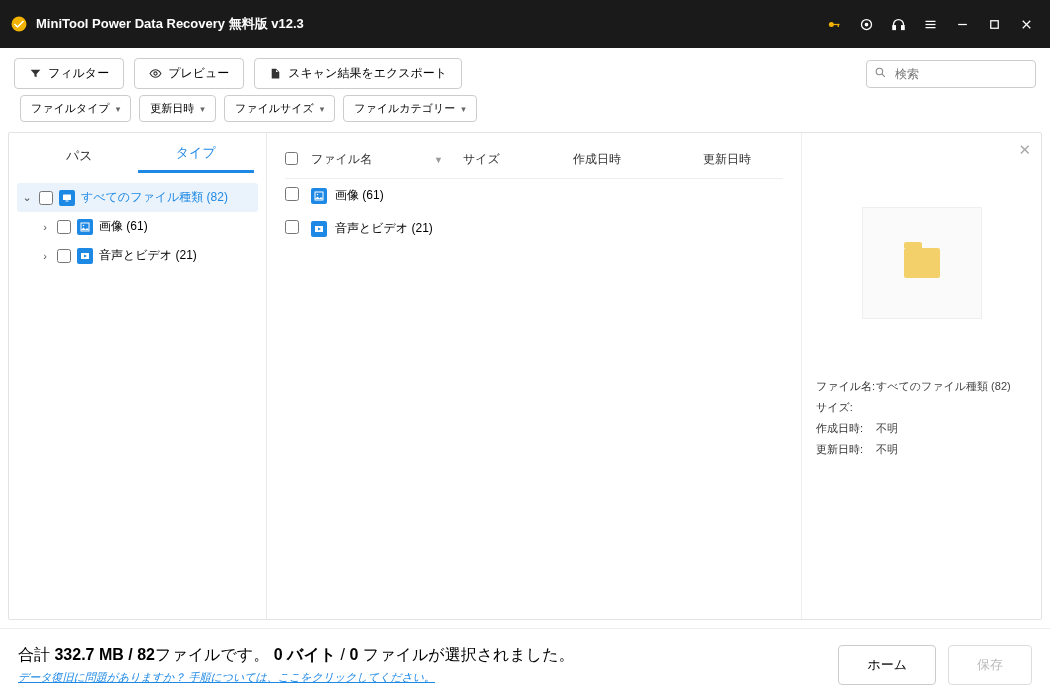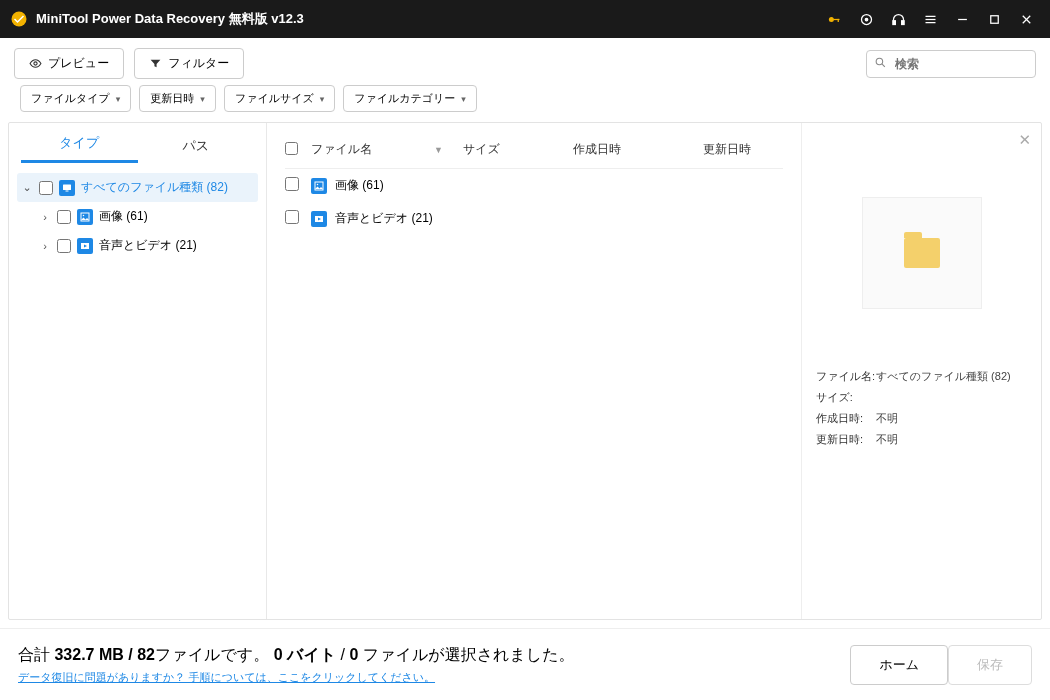--- a/index.html
+++ b/index.html
@@ -1,26 +1,26 @@
 <!DOCTYPE html>
 <html><head>
 <meta charset="utf-8">
 <style>
 * { margin:0; padding:0; box-sizing:border-box; font-family:"Segoe UI","Meiryo",sans-serif; }
 body { background:#fff; width:1050px; height:700px; overflow:hidden; display:flex; flex-direction:column; }
-.titlebar { height:38px; background:#1a1a1a; color:#fff; display:flex; align-items:center; padding:0 8px 0 10px; }
+.titlebar { height:48px; background:#1a1a1a; color:#fff; display:flex; align-items:center; padding:0 8px 0 10px; }
 .titlebar .logo-icon { width:18px; height:18px; margin-right:8px; }
 .titlebar .app-title { font-size:13px; font-weight:600; flex:1; }
 .titlebar .tbtn { width:32px; height:32px; display:flex; align-items:center; justify-content:center; cursor:pointer; }
 .titlebar .tbtn svg { width:15px; height:15px; }
 .toolbar { padding:10px 14px 6px; display:flex; align-items:center; gap:10px; }
 .btn { border:1px solid #ccc; border-radius:4px; padding:6px 14px; background:#fff; font-size:12px; cursor:pointer; display:inline-flex; align-items:center; gap:6px; }
 .btn svg { width:13px; height:13px; }
 .search-wrap { margin-left:auto; position:relative; }
-.search-wrap input { width:170px; border:1px solid #ccc; border-radius:4px; padding:6px 8px 6px 28px; font-size:12px;font-weight:bold; }
+.search-wrap input { width:170px; border:1px solid #ccc; border-radius:4px; padding:6px 8px 6px 28px; font-size:12px; }
 .search-wrap .sicon { position:absolute; left:8px; top:50%; transform:translateY(-50%); }
 .filter-row { padding:0 20px 10px; display:flex; gap:8px; }
 .chip { border:1px solid #ccc; border-radius:4px; padding:5px 10px; font-size:11px; cursor:pointer; display:inline-flex; align-items:center; gap:6px; }
 .chip .caret { font-size:9px; color:#666; }
 .main { flex:1; display:flex; border:1px solid #e3e3e3; margin:0 8px 8px; border-radius:2px; min-height:0; }
 .sidebar { width:258px; border-right:1px solid #e8e8e8; display:flex; flex-direction:column; }
 .tabs { display:flex; padding:0 12px; height:40px; align-items:flex-end; }
 .tab { flex:1; text-align:center; font-size:13px; padding:10px 0 8px; cursor:pointer; color:#333; }
 .tab.active { color:#1e88e5; border-bottom:3px solid #1e88e5; font-weight:500; }
 .tree { padding:10px 8px; font-size:12px; }
@@ -50,23 +50,23 @@
 .preview-panel { width:240px; border-left:1px solid #eee; padding:16px 14px; position:relative; }
 .preview-close { position:absolute; top:8px; right:10px; color:#aaa; font-size:15px; cursor:pointer; }
 .preview-img { width:120px; height:112px; margin:58px auto 60px; border:1px solid #eee; background:#fafafa; display:flex; align-items:center; justify-content:center; }
 .folder-icon { width:36px; height:30px; background:#f4d06b; border-radius:2px; position:relative; }
 .folder-icon::before { content:""; position:absolute; top:-6px; left:0; width:18px; height:6px; background:#f4d06b; border-radius:2px 2px 0 0; }
 .meta-row { display:flex; font-size:11px; margin:6px 0; }
 .meta-row .mk { width:60px; color:#333; }
 .meta-row .mv { color:#444; }
 .footer { height:72px; border-top:1px solid #eee; display:flex; align-items:center; padding:0 18px; gap:14px; }
 .footer-text { font-size:16px; }
-.footer-link { font-size:11px; color:#1e88e5; text-decoration:underline; cursor:pointer; margin-top:4px; }
+.footer-link { font-size:11px; color:#1e88e5; text-decoration:underline; cursor:pointer; margin-top:4px;font-style:italic; }
 .footer .btn { padding:10px 28px; font-size:13px; }
-.footer .btn.disabled { color:#bbb; border-color:#ddd; cursor:default; }
+.footer .btn.disabled { color:#bbb; border-color:#ddd; cursor:default;margin-left:12px; }
 </style>
 </head>
 <body>
 
 <div class="titlebar">
   <span class="logo-icon">
     <svg viewBox="0 0 24 24">
         <circle cx="12" cy="12" r="10" fill="#f2b200"></circle>
         <path d="M6 12l4 4 8-8" stroke="#fff" stroke-width="2" fill="none"></path>
       </svg>
@@ -112,31 +112,37 @@
   <span class="tbtn">
       <svg viewBox="0 0 24 24" stroke="#fff" stroke-width="2">
         <line x1="6" y1="6" x2="18" y2="18"></line>
         <line x1="18" y1="6" x2="6" y2="18"></line>
       </svg>
     </span>
 </div>
 
 <div class="toolbar">
   <button class="btn">
+    <svg viewBox="0 0 24 24" fill="#333">
+        <path d="M3 5h18l-7 8v6l-4-2v-4z"></path>
+      </svg>
+    <span>フィルター</span>
+  </button>
+  <button class="btn">
     <svg viewBox="0 0 24 24" fill="none" stroke="#333" stroke-width="2">
         <path d="M2 12s4-7 10-7 10 7 10 7-4 7-10 7S2 12 2 12z"></path>
         <circle cx="12" cy="12" r="3"></circle>
       </svg>
     <span>プレビュー</span>
   </button>
   <button class="btn">
     <svg viewBox="0 0 24 24" fill="#333">
-        <path d="M3 5h18l-7 8v6l-4-2v-4z"></path>
-      </svg>
-    <span>フィルター</span>
+        <path d="M13 3H5v18h14V9l-6-6zm0 2l4 4h-4V5z"></path>
+      </svg>
+    <span>スキャン結果をエクスポート</span>
   </button>
   <div class="search-wrap">
     <span class="sicon"><svg width="13" height="13" viewBox="0 0 24 24" fill="none" stroke="#888" stroke-width="2">
           <circle cx="10" cy="10" r="6"></circle>
           <line x1="15" y1="15" x2="20" y2="20"></line>
         </svg></span>
     <input type="text" placeholder="検索" style="">
   </div>
 </div>
 
@@ -155,22 +161,22 @@
     </span>
   <span class="chip">
       <span>ファイルカテゴリー</span>
       <span class="caret">▾</span>
     </span>
 </div>
 
 <div class="main">
   <div class="sidebar">
     <div class="tabs">
+      <div class="tab">パス</div>
       <div class="tab active">タイプ</div>
-      <div class="tab">パス</div>
     </div>
     <div class="tree">
       <div class="tree-row active">
         <span class="exp">⌄</span>
         <input type="checkbox" style="">
         <span class="ticon monitor">
             <svg viewBox="0 0 24 24" fill="#fff">
               <rect x="4" y="5" width="16" height="11" rx="1"></rect>
               <rect x="9" y="17" width="6" height="2"></rect>
             </svg>

